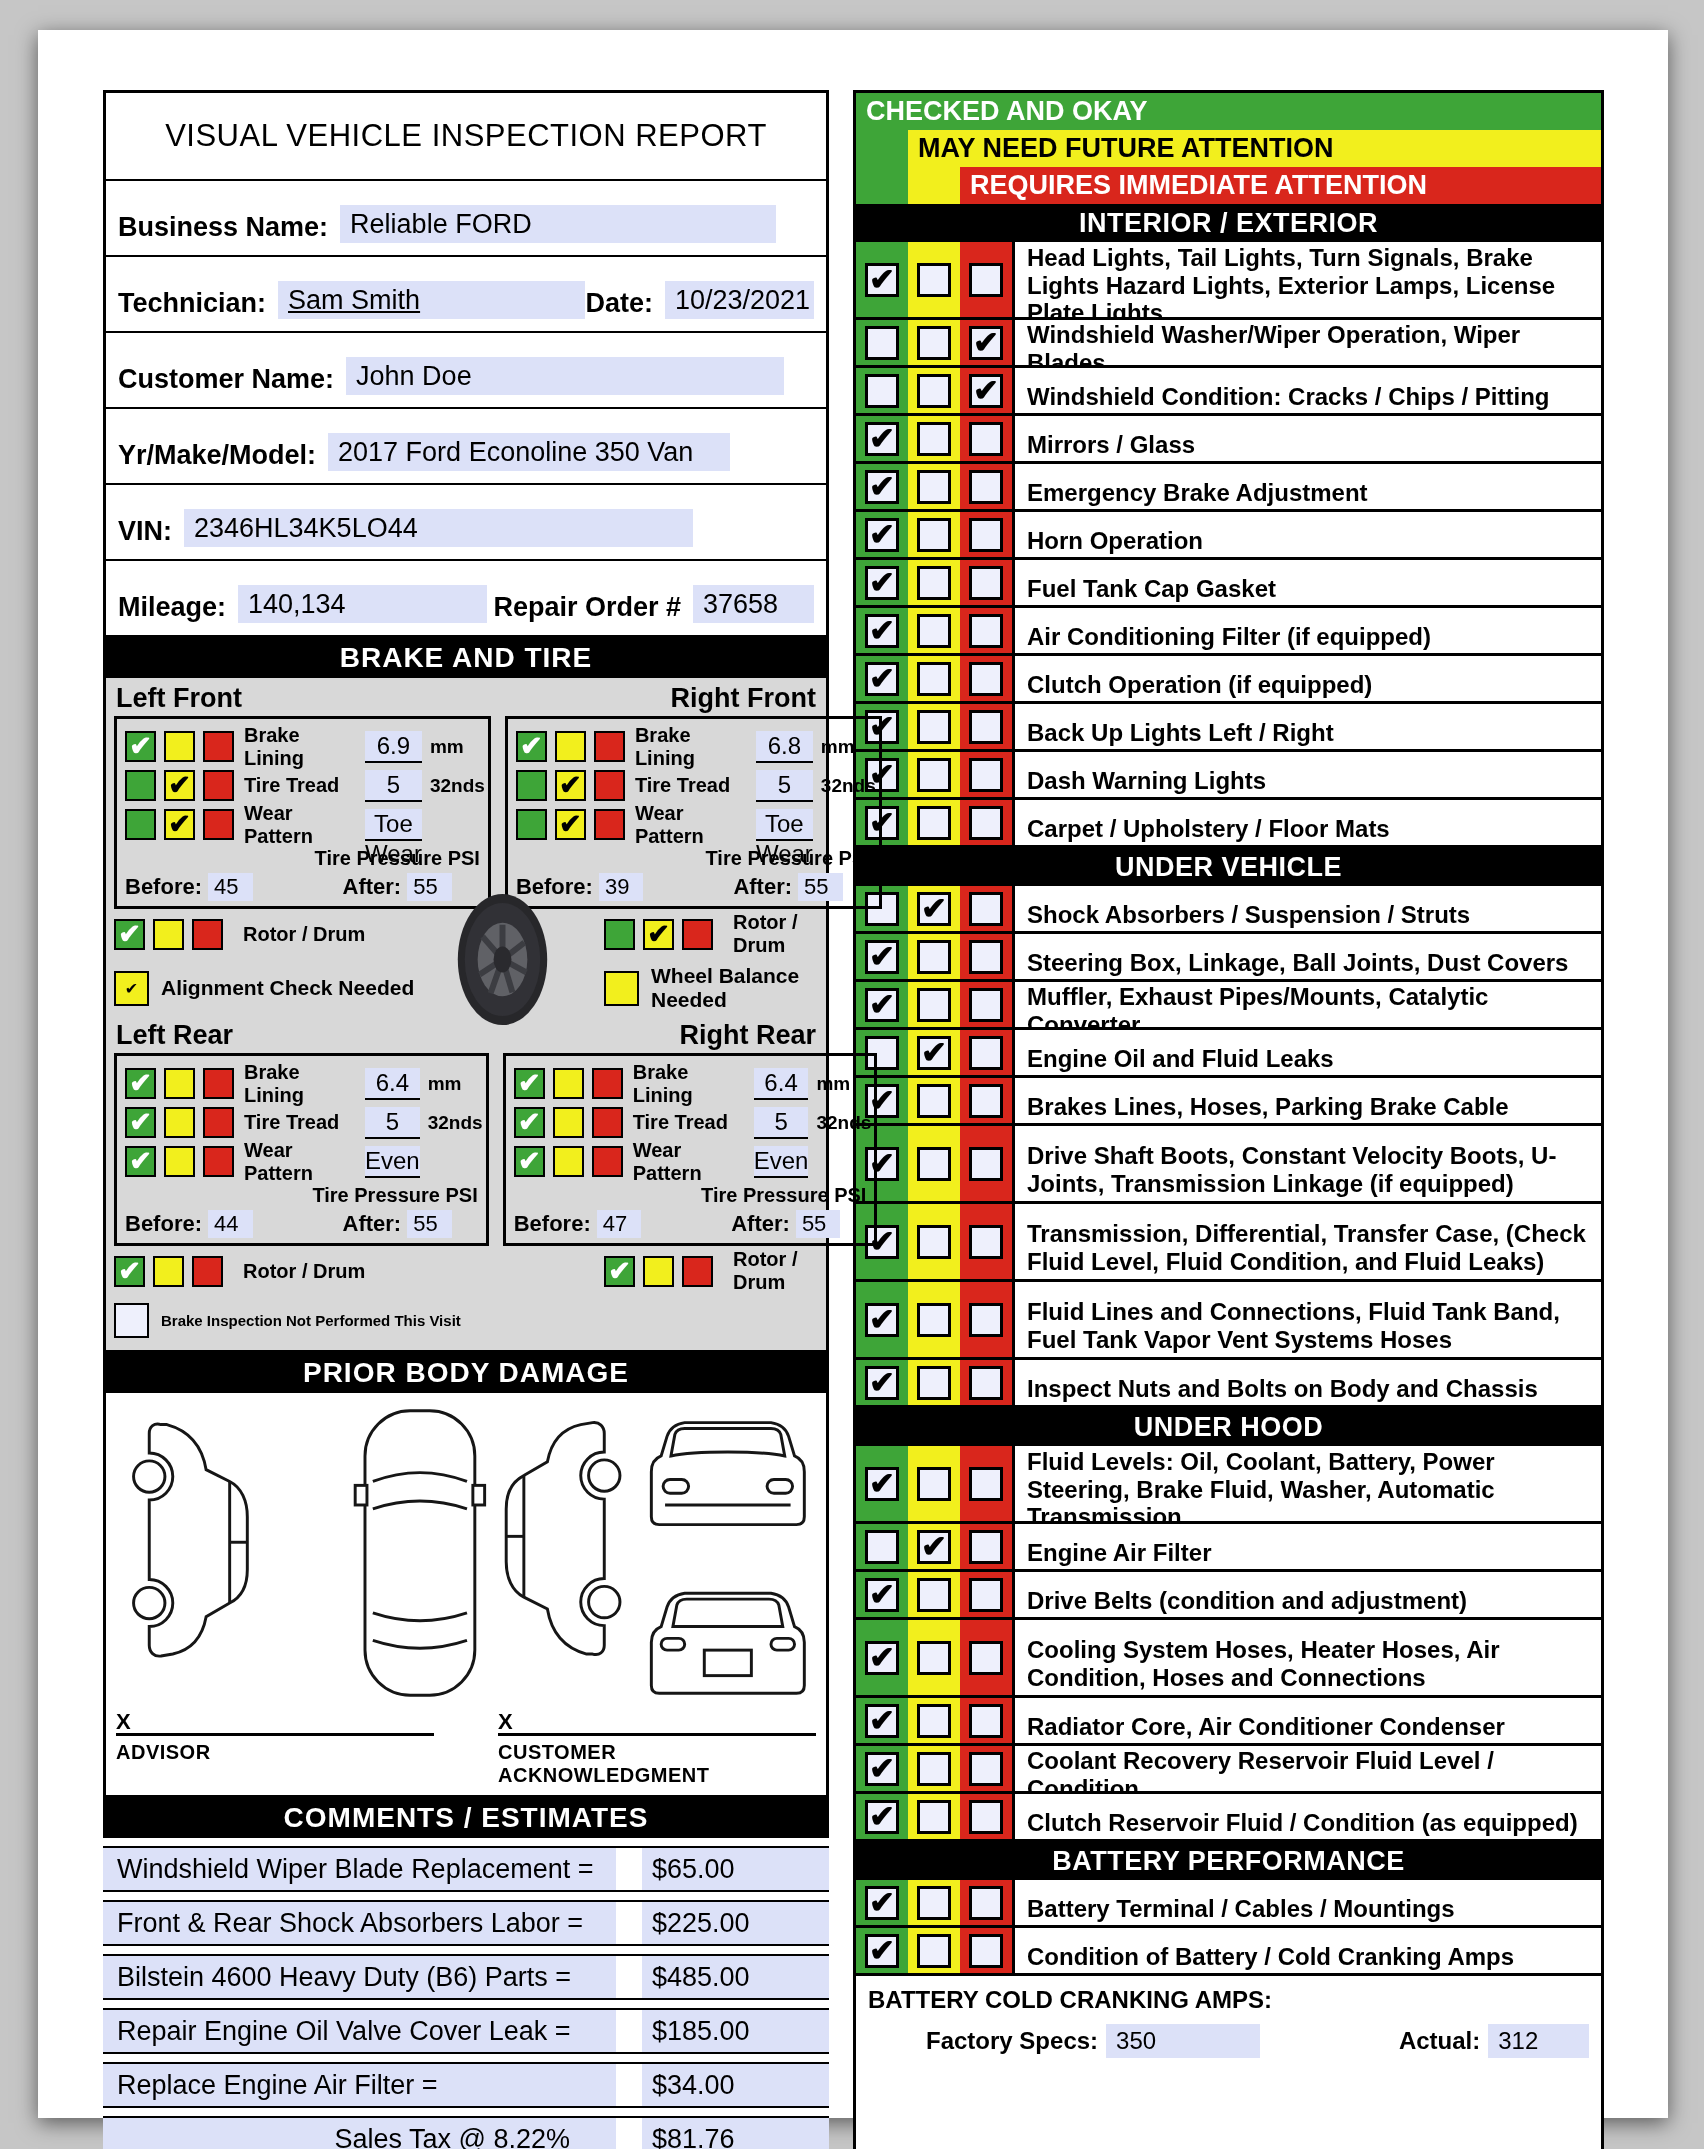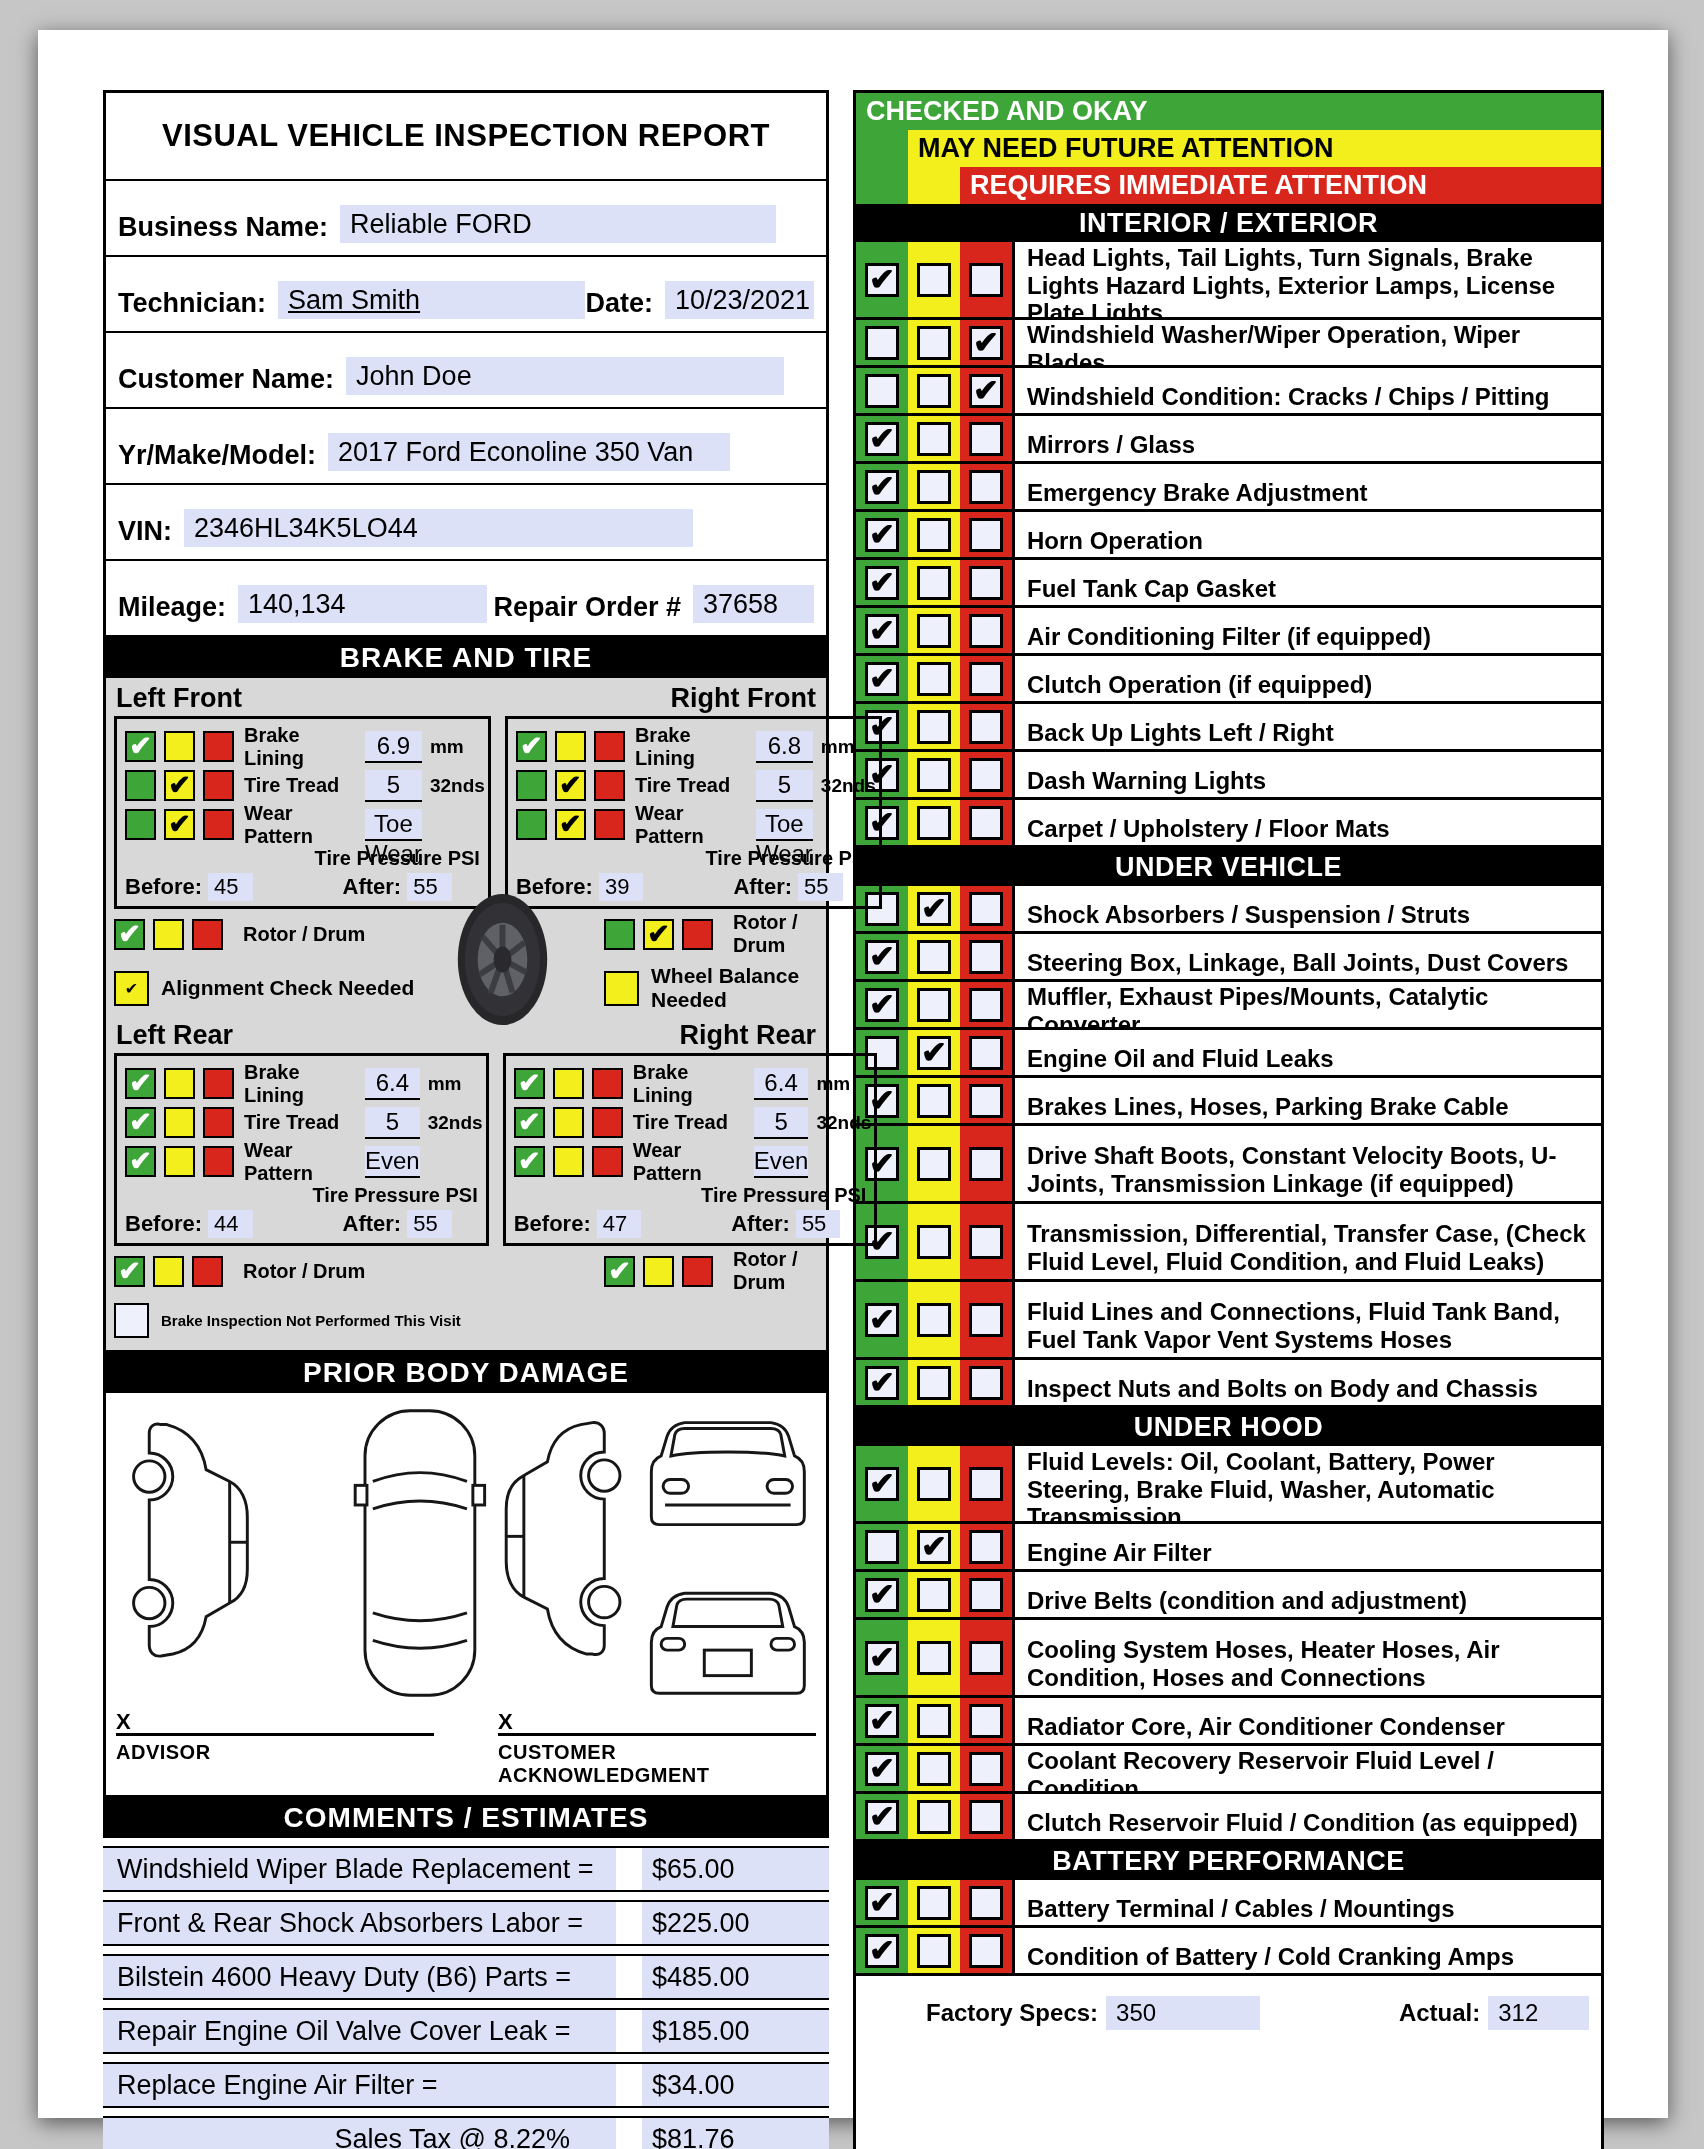--- a/index.html
+++ b/index.html
@@ -5,21 +5,21 @@
   html,body{margin:0;padding:0;}
   body{width:1704px;height:2149px;background:#c6c6c6;font-family:"Liberation Sans",sans-serif;color:#000;}
   .page{position:relative;width:1704px;height:2149px;background:#c6c6c6;overflow:hidden;}
   .sheet{position:absolute;left:38px;top:30px;width:1630px;height:2088px;background:#fff;box-shadow:0 5px 20px rgba(0,0,0,.55);}
   .cols{display:flex;gap:24px;padding:60px 0 0 65px;}
   .left-col{width:726px;flex:0 0 726px;}
   .right-col{width:751px;flex:0 0 751px;border:3px solid #000;background:#fff;box-sizing:border-box;}
 
   
   .info-box{border:3px solid #000;}
-  .info-title{height:86px;display:flex;align-items:center;justify-content:center;font-size:31px;font-weight:bold;letter-spacing:0.5px;}
+  .info-title{height:86px;display:flex;align-items:center;justify-content:center;font-size:31px;font-weight:normal;letter-spacing:0.5px;}
   .info-row{height:76px;border-top:2px solid #000;display:flex;align-items:flex-end;padding:0 12px 12px 12px;font-size:27px;box-sizing:border-box;}
   .lbl{font-weight:bold;margin-right:12px;white-space:nowrap;}
   .field{background:#dce1f8;height:38px;display:flex;align-items:center;padding:0 10px;box-sizing:border-box;}
   .sp{margin-left:auto;}
 
   
   .band{height:40px;background:#000;color:#fff;font-weight:bold;font-size:28px;display:flex;align-items:center;justify-content:center;letter-spacing:1px;}
 
   
   .brake-wrap{background:#d8d8d8;border:3px solid #000;border-top:none;padding:2px 8px 6px;position:relative;box-sizing:border-box;}
@@ -929,20 +929,21 @@
                 <span class="cbox"></span>
               </div>
               <div class="cl-cell r">
                 <span class="cbox"></span>
               </div>
               <div class="cl-text">Condition of Battery / Cold Cranking Amps</div>
             </div>
           </div>
 
     <div class="batt-foot">
+      <div class="bf-h">BATTERY COLD CRANKING AMPS:</div>
       <div class="bf-row">
         <span class="bf-lbl">Factory Specs:</span>
         <span class="bf-val w1">350</span>
         <span class="bf-lbl bf-actual">Actual:</span>
         <span class="bf-val w2">312</span>
       </div>
     </div>
   </div>
 
 </div>

